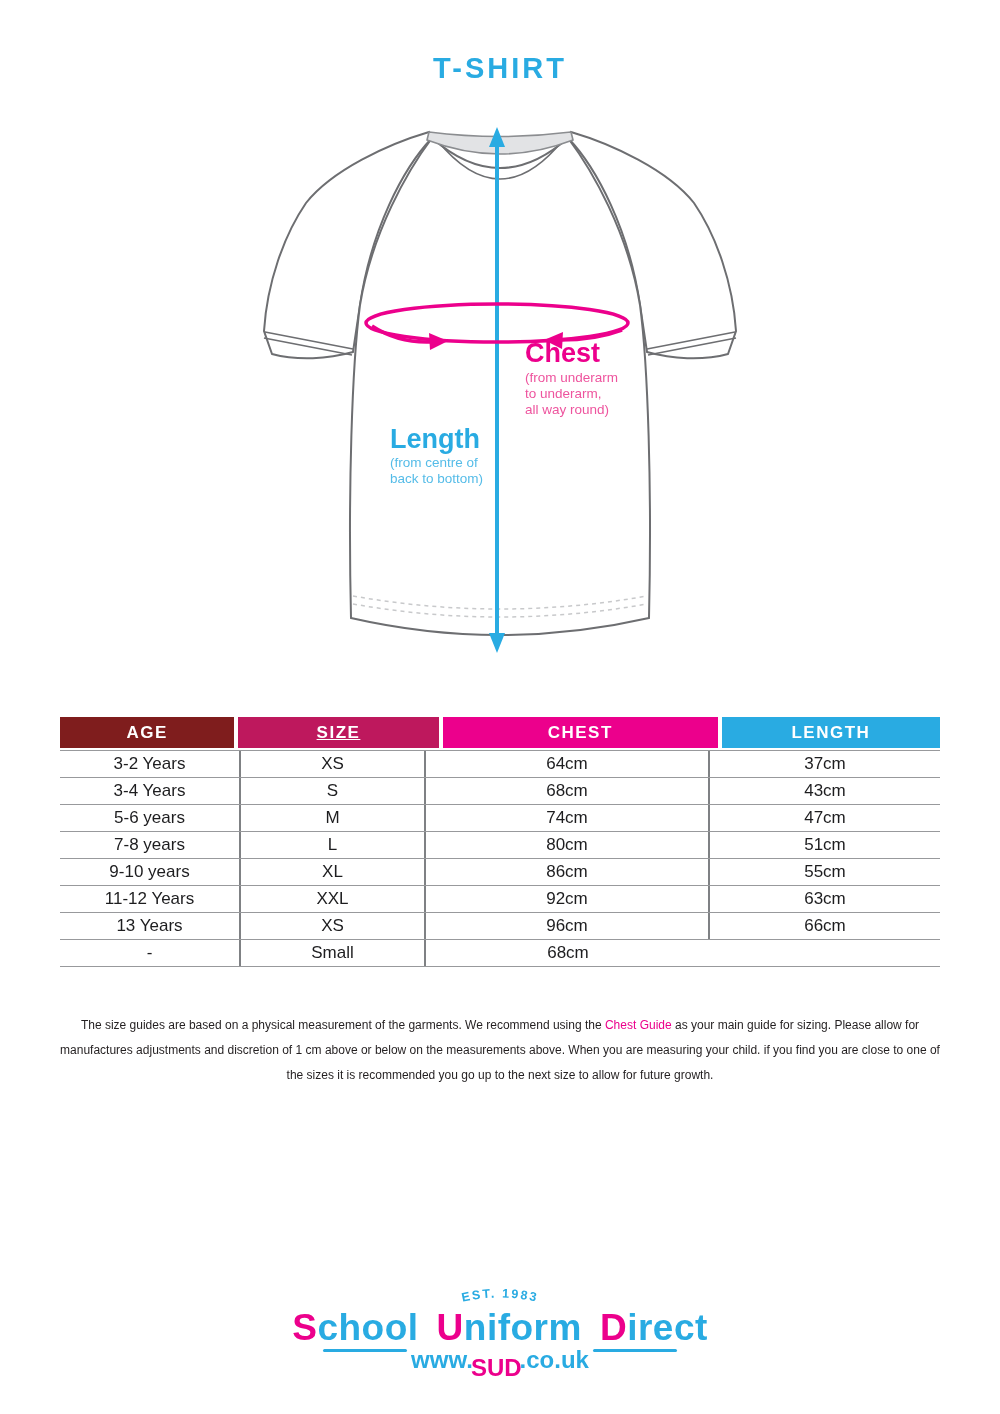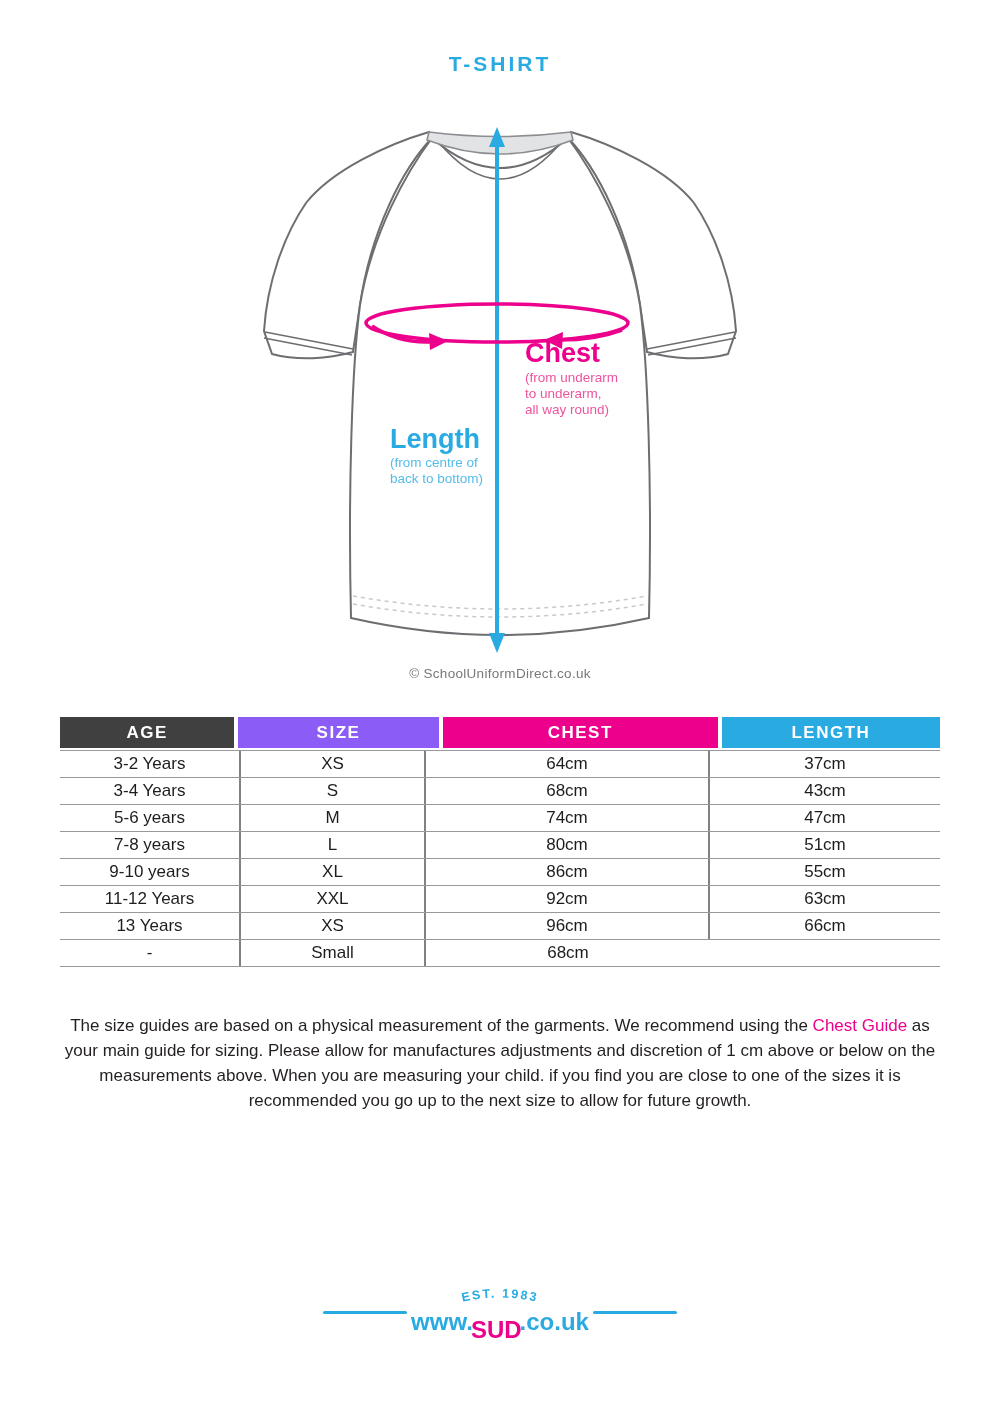--- a/index.html
+++ b/index.html
@@ -6,54 +6,54 @@
   html,body { background:#fff; }
   .page {
     position:relative; width:1000px; height:1414px; margin:0 auto;
     background:#ffffff; overflow:hidden;
     font-family:"Liberation Sans", sans-serif;
     color:#231F20;
   }
   
   .page-title {
     position:absolute; top:52px; left:0; width:100%;
-    text-align:center; font-size:21px; font-weight:bold;
+    text-align:center; font-size:29px; font-weight:bold;
     letter-spacing:3px; color:#29ABE2;
   }
   
   .diagram-wrap { position:absolute; top:110px; left:0; width:1000px; height:552px; }
   .copyright {
     position:absolute; top:666px; left:0; width:100%;
     text-align:center; font-size:13.5px; color:#77787B; letter-spacing:0.3px;
   }
   
   .sizetable { position:absolute; top:717px; left:60px; width:880px; }
   .thead { display:flex; gap:4px; height:31px; }
   .th {
     color:#fff; font-size:17px; font-weight:bold; letter-spacing:1.5px;
     display:flex; align-items:center; justify-content:center;
   }
-  .h-age    { width:178px; background:#404040; }
-  .h-size   { width:205px; background:#8b5cf6; }
+  .h-age    { width:178px; background:#7f1d1d; }
+  .h-size   { width:205px; background:#be185d;text-decoration:underline; }
   .h-chest  { width:281px; background:#EC008C; }
   .h-length { width:223px; background:#29ABE2; }
   .tbody { border-top:1.5px solid #98999C; margin-top:2px; }
   .trow {
     display:grid; grid-template-columns:181px 185px 284px 230px;
     border-bottom:1.5px solid #98999C;
   }
   .td {
     height:26px; line-height:26px; text-align:center;
     font-size:17px; color:#1D1D1F;
   }
   .td.b1, .td.b2, .td.b3 { border-right:2px solid #7F8184; }
   
   .note {
     position:absolute; top:1013px; left:58px; width:884px;
-    text-align:center; font-size:17px; line-height:25px; color:#231F20;
+    text-align:center; font-size:12px; line-height:25px; color:#231F20;
   }
   .note .hl { color:#EC008C; }
   
   .logo { position:absolute; top:1280px; left:0; width:100%; text-align:center; }
   .logo-est-svg { display:block; margin:0 auto; }
   .logo-wordmark {
     font-size:37px; font-weight:bold; letter-spacing:0.5px;
     line-height:40px; margin-top:-2px; white-space:nowrap;
   }
   .logo-word { display:inline-block; margin:0 9px; }
@@ -121,21 +121,20 @@
       </g>
 
       <text x="390" y="338" font-size="27" font-weight="600" fill="#29ABE2">Length</text>
       <g fill="#55BCE8" font-size="13.5">
         <text x="390" y="357">(from centre of</text>
         <text x="390" y="373">back to bottom)</text>
       </g>
     </svg>
   </div>
 
-  <div class="copyright">© SchoolUniformDirect.co.uk</div>
 
   <div class="sizetable">
     <div class="thead">
       <div class="th h-age">AGE</div>
       <div class="th h-size">SIZE</div>
       <div class="th h-chest">CHEST</div>
       <div class="th h-length">LENGTH</div>
     </div>
     <div class="tbody">
       <div class="trow">
@@ -194,20 +193,21 @@
 
   <div class="logo">
     <svg class="logo-est-svg" width="240" height="30" viewBox="0 0 240 30">
       <defs>
         <path id="estArc" d="M 65,27 Q 120,8 175,27" fill="none"></path>
       </defs>
       <text font-size="12.5" font-weight="bold" fill="#29ABE2" letter-spacing="2">
         <textPath href="#estArc" startOffset="50%" text-anchor="middle">EST. 1983</textPath>
       </text>
     </svg>
+    <div class="logo-wordmark"><span class="logo-word"><span class="ini">S</span><span class="rest">chool</span></span><span class="logo-word"><span class="ini">U</span><span class="rest">niform</span></span><span class="logo-word"><span class="ini">D</span><span class="rest">irect</span></span></div>
     <div class="logo-url">
       <span class="rule"></span>
         <span class="u-blue">www.</span>
         <span class="u-pink" style="margin:8px -6px;">SUD</span>
         <span class="u-blue">.co.uk</span>
         <span class="rule"></span>
     </div>
   </div>
 
 </div>

